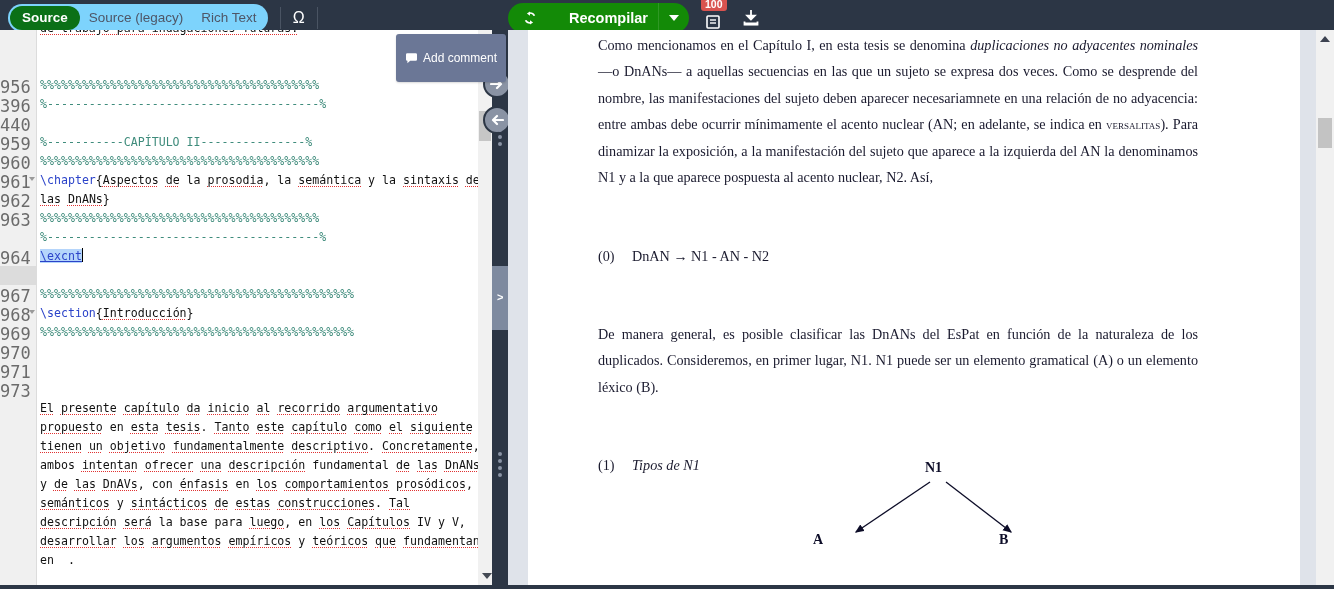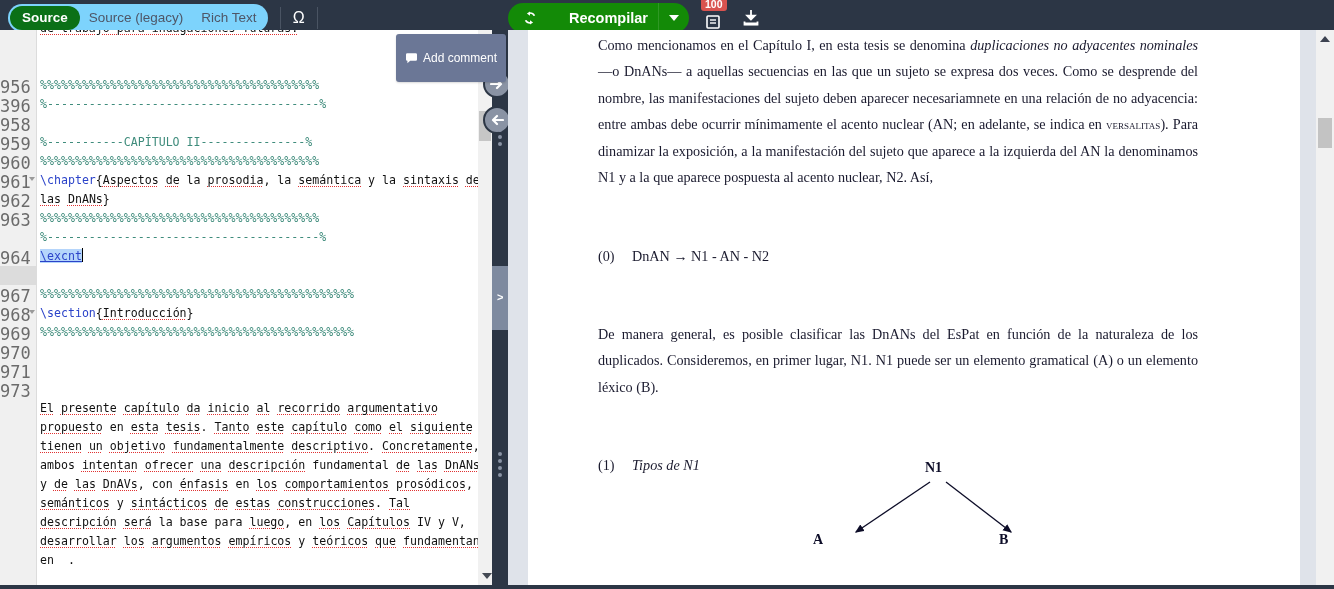--- a/index.html
+++ b/index.html
@@ -333,21 +333,21 @@
 
     <div class="code-area" style="top:8px">
 
       <div class="crow">
         <span class="lnum">956</span>
       </div>
       <div class="crow">
         <span class="lnum">396</span>
       </div>
       <div class="crow">
-        <span class="lnum">958</span>
+        <span class="lnum">440</span>
         <span class="ctext cmt">%%%%%%%%%%%%%%%%%%%%%%%%%%%%%%%%%%%%%%%%</span>
       </div>
       <div class="crow">
         <span class="lnum">959</span>
         <span class="ctext cmt">%---------------------------------------%</span>
       </div>
       <div class="crow">
         <span class="lnum">960</span>
       </div>
       <div class="crow">

